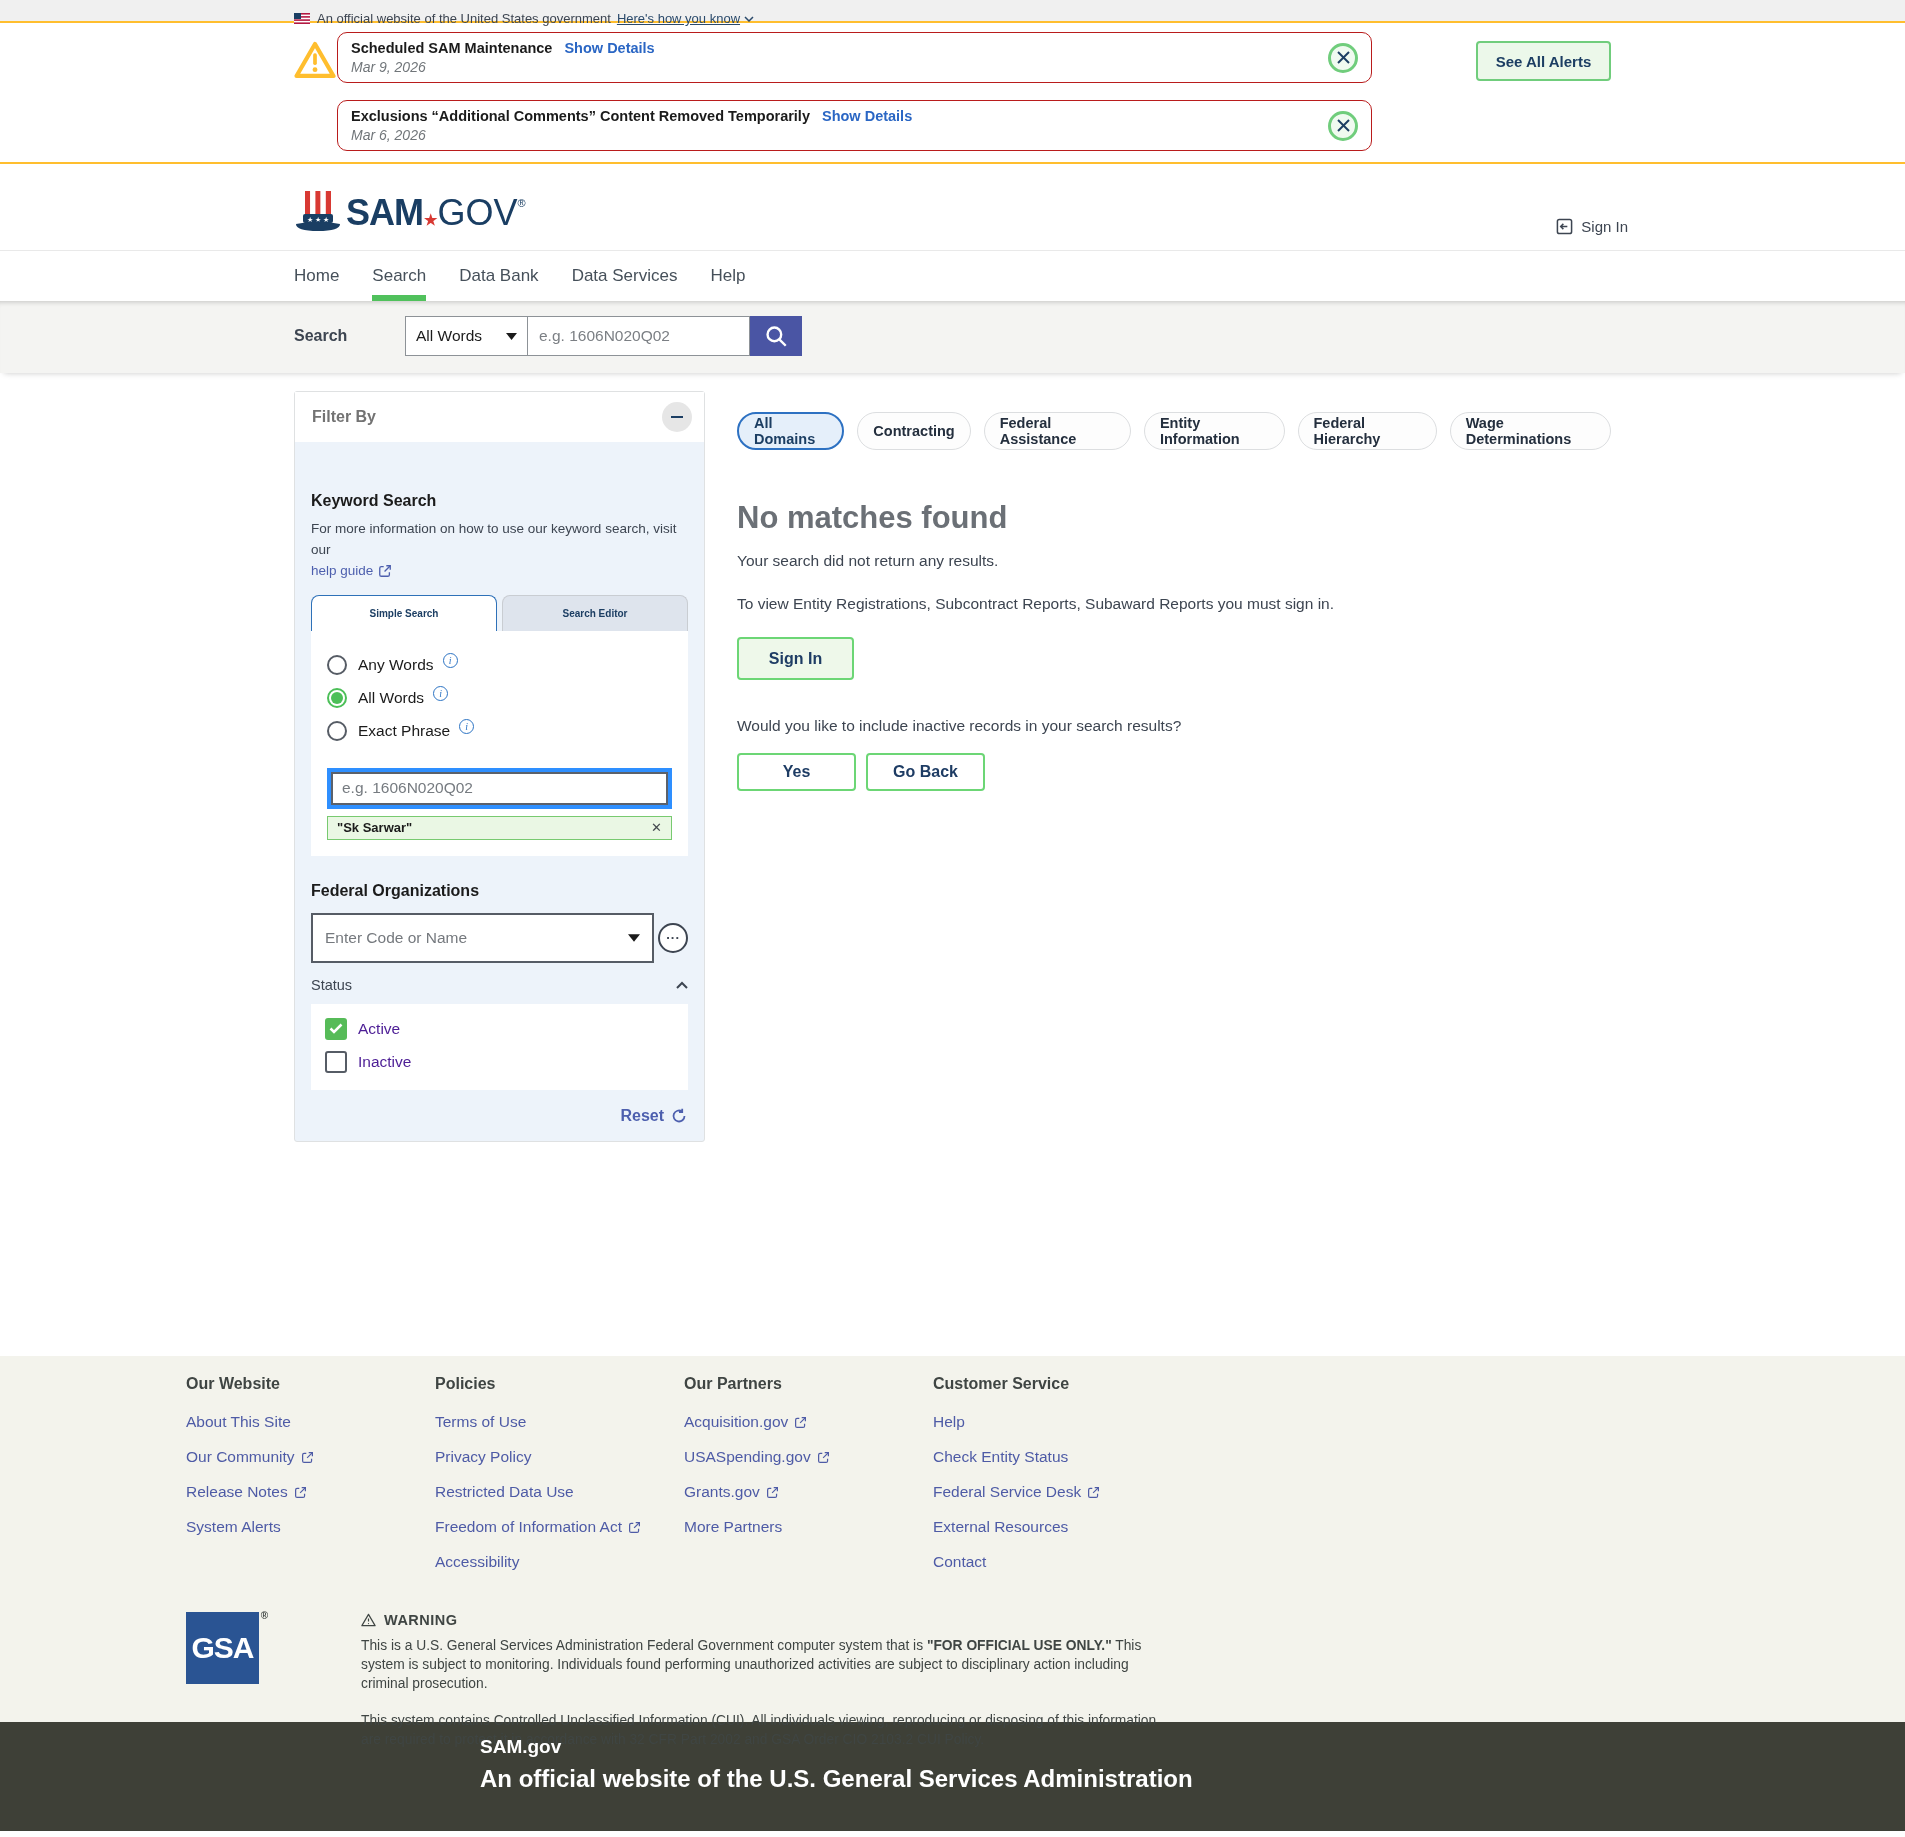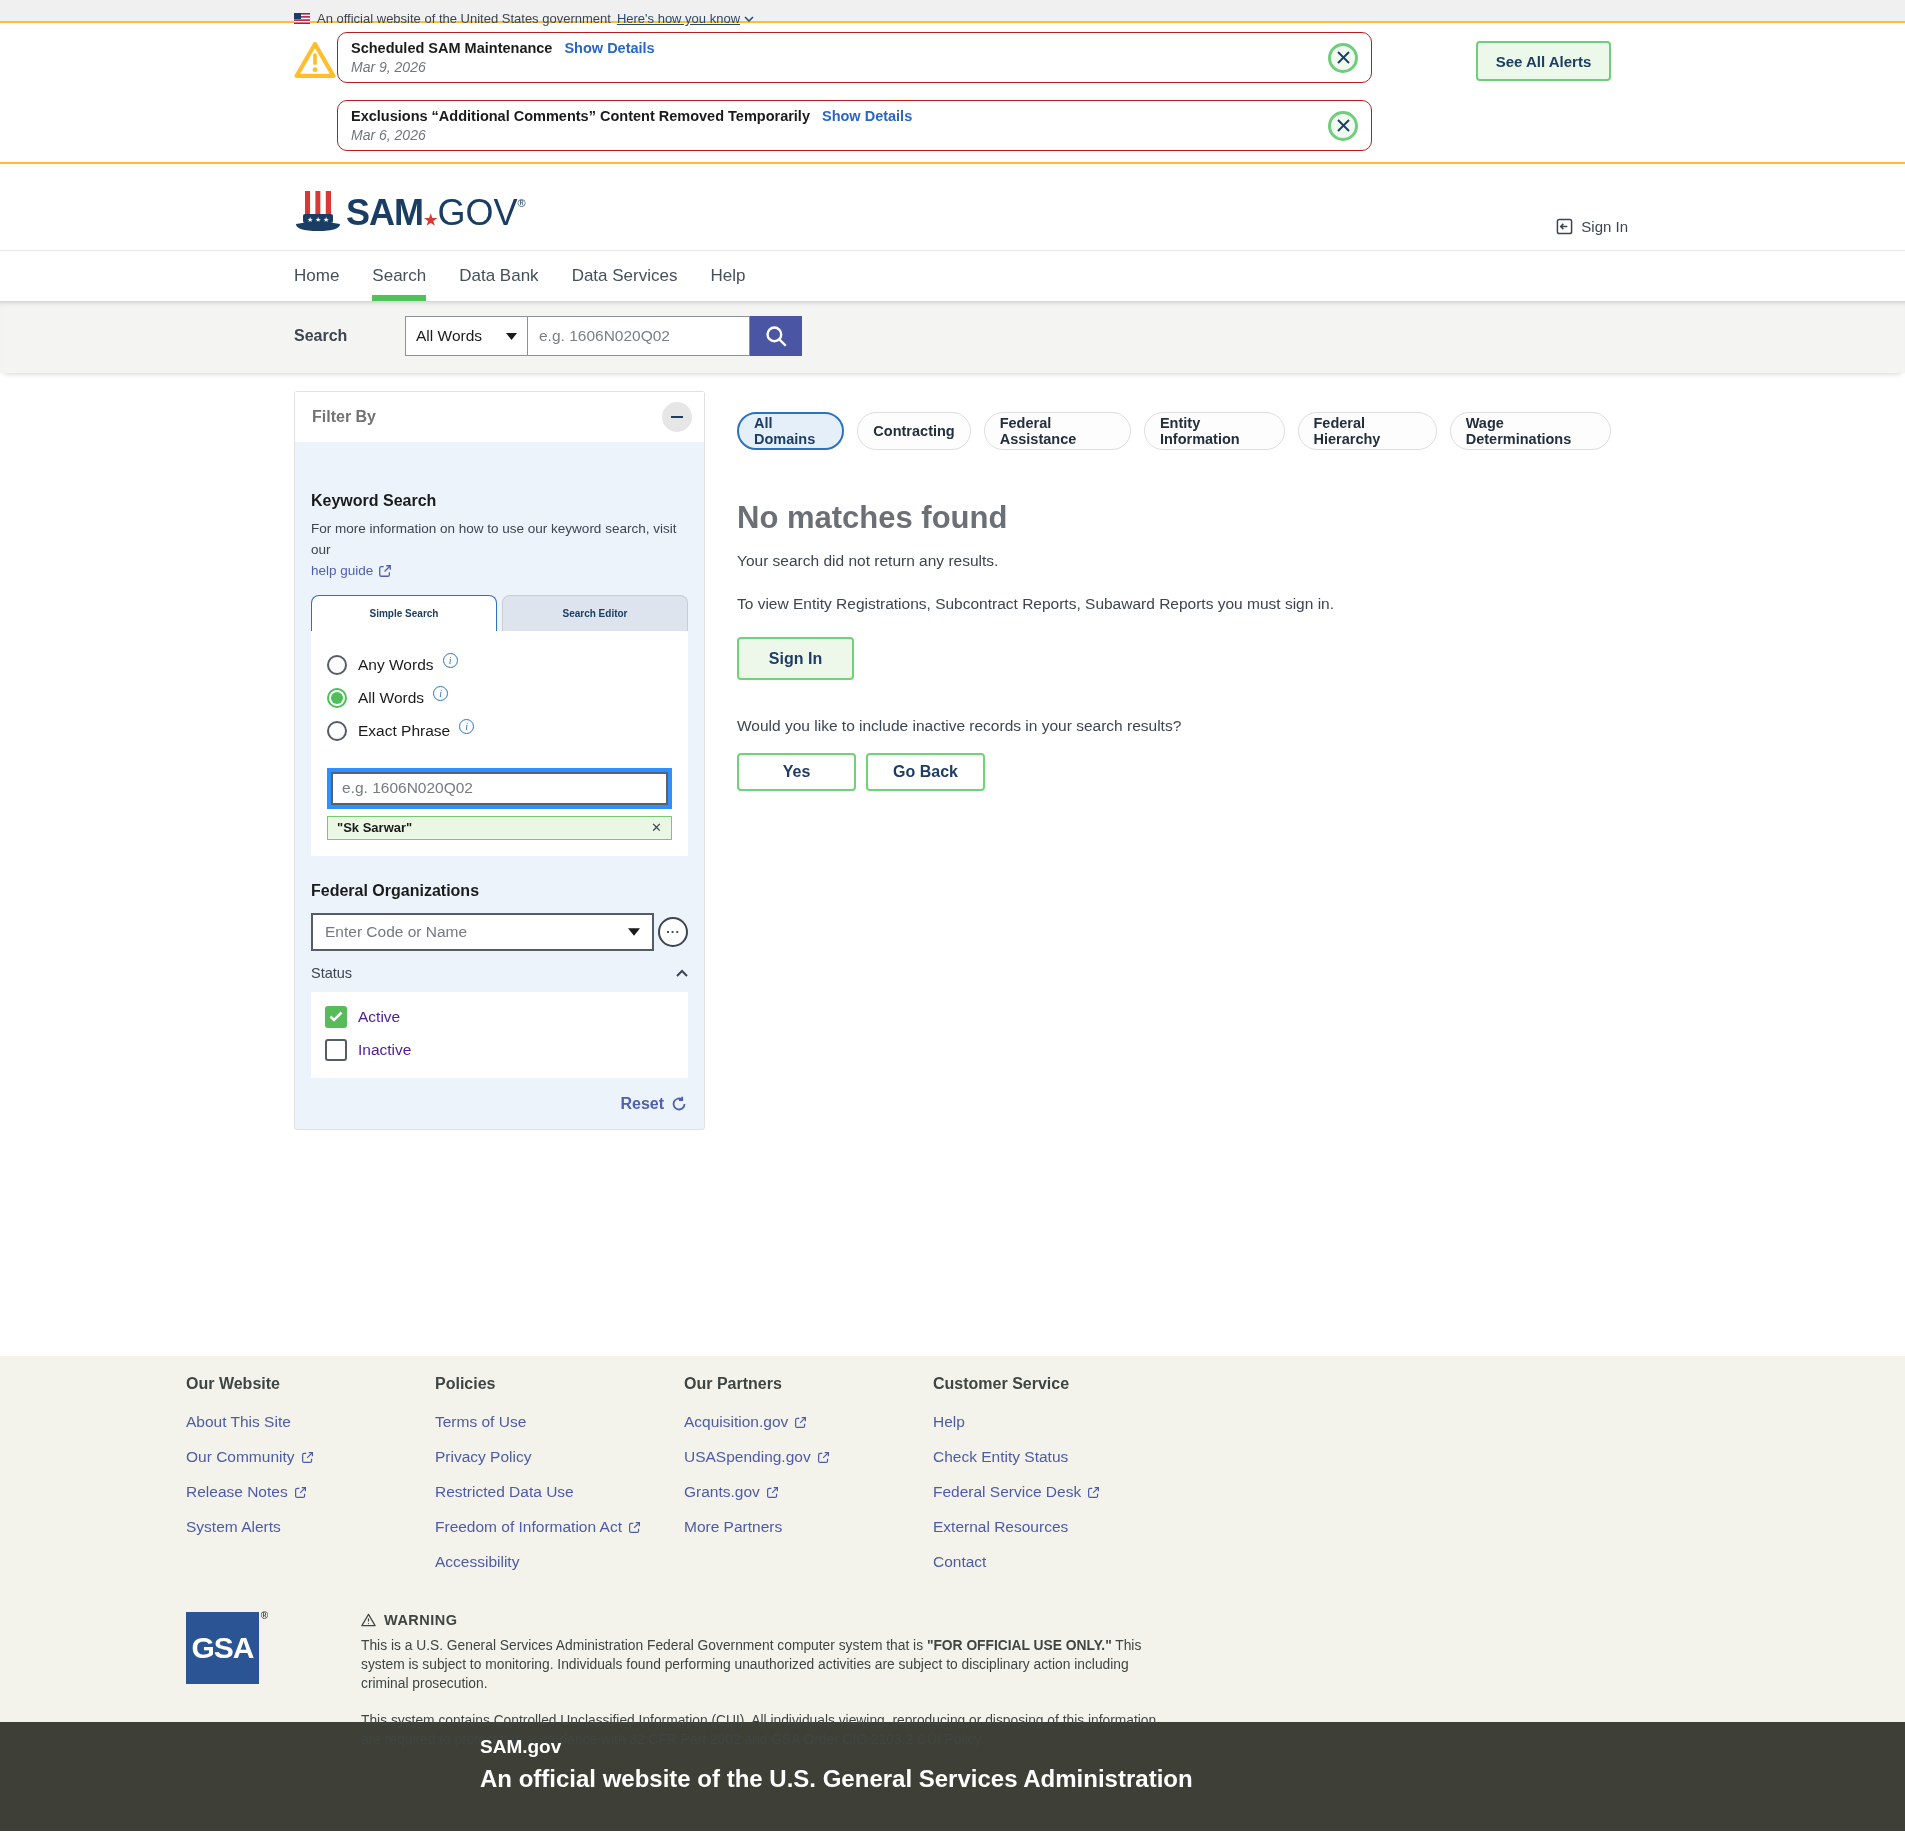--- a/index.html
+++ b/index.html
@@ -77,21 +77,21 @@
 .radio-circle.checked::after { content:""; position:absolute; inset:2px; border-radius:50%; background:#4cbf58; }
 .radio-label { font-size:15.5px; color:#1b1b1b; }
 .info-icon { width:15px; height:15px; border-radius:50%; border:1.5px solid #2d74c4; color:#2d74c4; font-size:10px; font-style:italic; font-family:"Liberation Serif",serif; display:inline-flex; align-items:center; justify-content:center; margin-left:9px; position:relative; top:-4px; }
 .kw-inputwrap { margin-top:27px; border:4px solid #2e8fff; }
 .kw-input { width:100%; height:33px; border:2px solid #5b616b; padding:0 9px; font-size:15.5px; font-family:inherit; }
 .kw-input::placeholder { color:#767b80; }
 .kw-tag { margin-top:7px; height:24px; background:#eaf7e4; border:1px solid #78ca70; display:flex; align-items:center; padding:0 9px; font-size:13px; font-weight:bold; color:#1b1b1b; }
 .kw-tag .tag-x { margin-left:auto; color:#44494f; font-size:13px; cursor:pointer; font-weight:normal; }
 .fed-heading { margin-top:26px; font-size:16px; font-weight:bold; color:#1b1b1b; }
 .fed-row { margin-top:13px; display:flex; align-items:center; }
-.fed-select { width:345px; height:38px; border:2px solid #565c65; background:#fff; display:flex; align-items:center; padding:0 12px; font-size:15.5px; color:#75797e; justify-content:space-between; cursor:pointer; }
+.fed-select { width:345px; height:50px; border:2px solid #565c65; background:#fff; display:flex; align-items:center; padding:0 12px; font-size:15.5px; color:#75797e; justify-content:space-between; cursor:pointer; }
 .dots-btn { width:30px; height:30px; border-radius:50%; border:2px solid #3d4551; background:#fff; margin-left:4px; display:flex; align-items:center; justify-content:center; font-weight:bold; color:#3d4551; font-size:13px; letter-spacing:1px; cursor:pointer; padding-bottom:6px; }
 .status-row { margin-top:14px; display:flex; align-items:center; justify-content:space-between; }
 .status-label { font-size:14.5px; color:#3d4551; }
 .status-box { margin-top:11px; background:#fff; padding:14px 14px 6px; }
 .check-row { display:flex; align-items:center; margin-bottom:11px; }
 .checkbox { width:22px; height:22px; border-radius:3px; margin-right:11px; flex:none; cursor:pointer; display:flex; align-items:center; justify-content:center; }
 .checkbox.checked { background:#56bb58; }
 .checkbox.unchecked { background:#fff; border:2px solid #565c65; }
 .check-label { font-size:15.5px; color:#4c1d95; }
 .reset-row { margin-top:17px; display:flex; justify-content:flex-end; align-items:center; gap:7px; padding-right:1px; }

